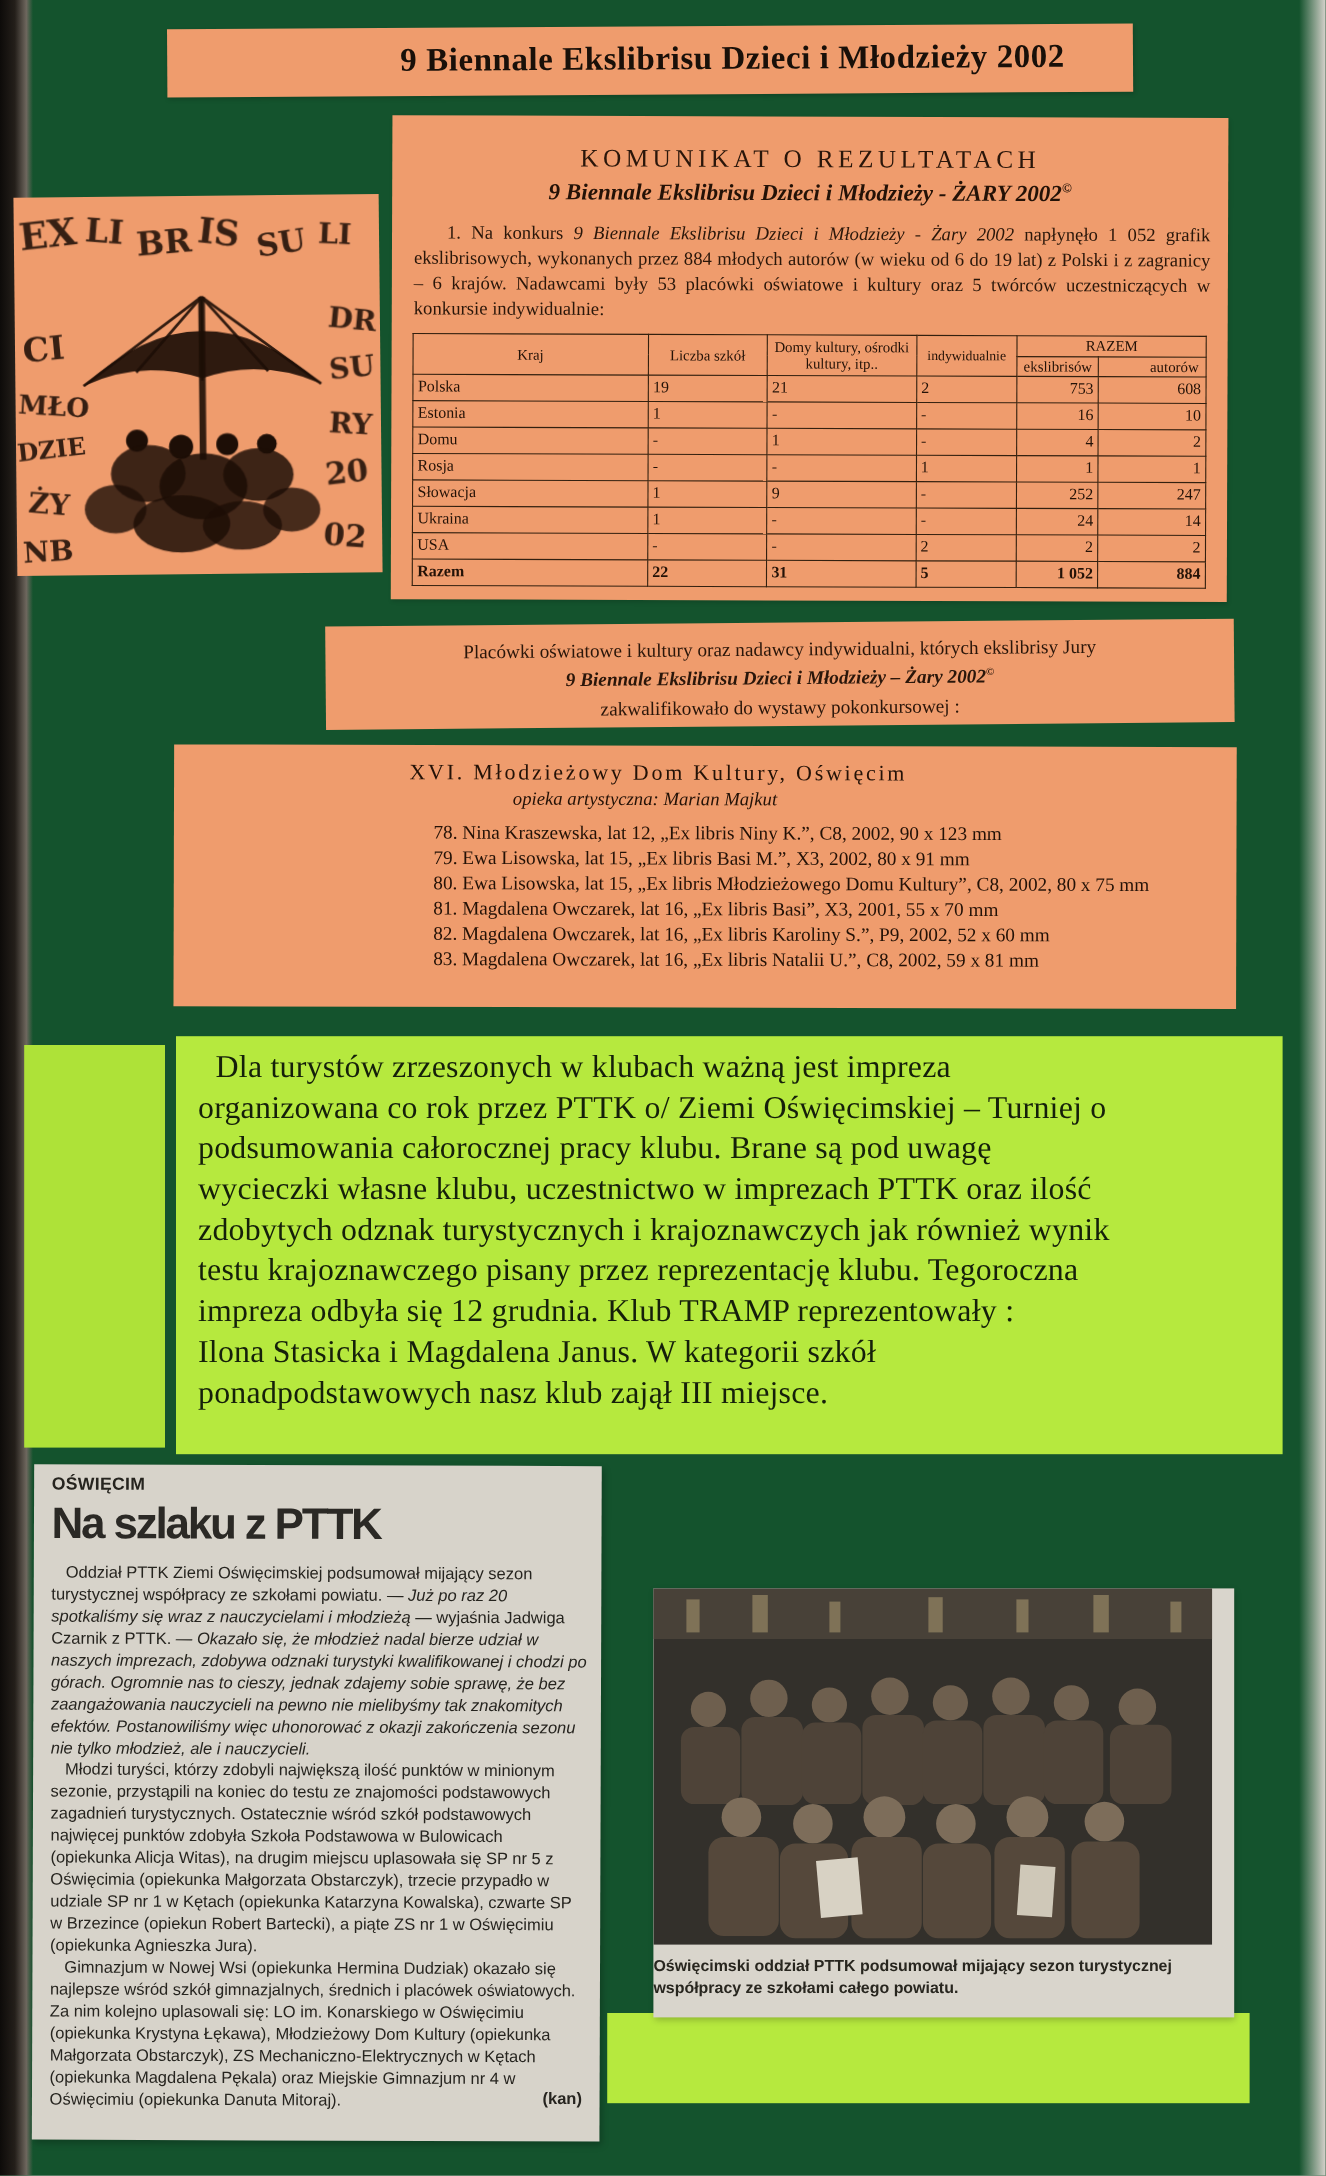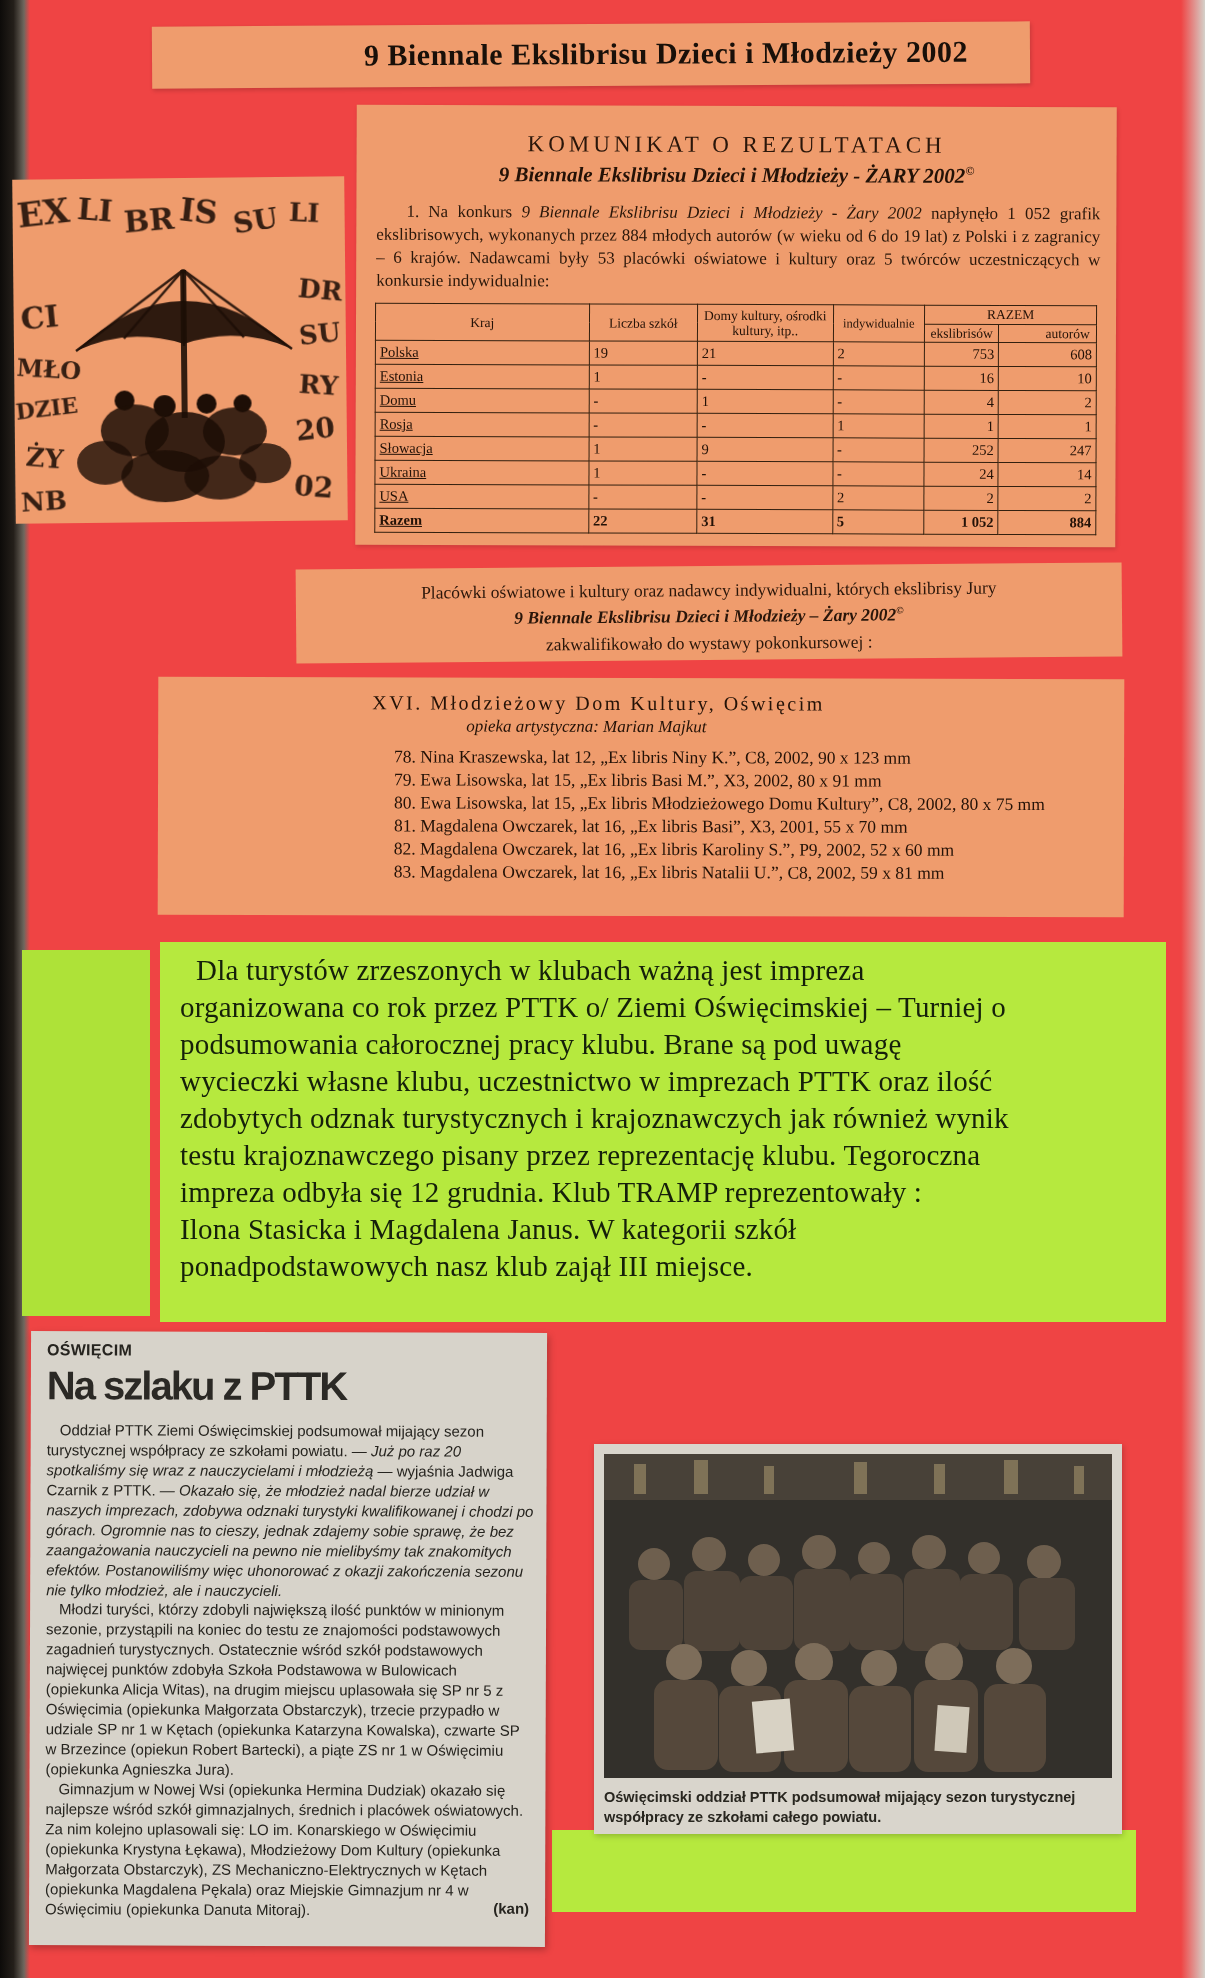--- a/index.html
+++ b/index.html
@@ -1,17 +1,17 @@
 <!DOCTYPE html>
 <html><head>
 <meta charset="utf-8">
 <style>
   html,body{margin:0;padding:0;background:#c9c6c0;}
   #page{position:relative;width:1205px;height:1978px;overflow:hidden;
-        background:#ef4444;font-family:"Liberation Serif",serif;color:#241409;}
+        background:#14532d;font-family:"Liberation Serif",serif;color:#241409;}
   .abs{position:absolute;}
   
   #binding{left:0;top:0;width:30px;height:1978px;
     background:linear-gradient(90deg,#0d0b09 0%,#241f1a 45%,#6e675e 80%,rgba(140,134,125,0) 100%);}
   #right-edge{right:0;top:0;width:24px;height:1978px;
     background:linear-gradient(270deg,#d4d1ca 0%,rgba(212,209,202,0) 100%);}
   
   .orange{background:#ef9c6d;}
   #title-banner{left:152px;top:24px;width:878px;height:62px;transform:rotate(-0.35deg);
     box-shadow:1px 2px 4px rgba(0,0,0,.18);}
@@ -24,21 +24,21 @@
   .kom-sub{margin-top:5px;text-align:center;font-size:21px;font-weight:bold;font-style:italic;color:#241207;}
   .kom-sub sup{font-size:12px;}
   .kom-intro{margin:13px 16px 0 20px;font-size:17px;line-height:1.36;text-align:justify;
     text-indent:30px;color:#2a170a;}
   
   table.results{margin:11px auto 0;border-collapse:collapse;width:722px;font-size:14.5px;color:#241207;}
   table.results th,table.results td{border:1.5px solid #33200f;padding:1px 4px;}
   table.results thead th{font-weight:normal;font-size:13.5px;text-align:center;line-height:1.15;}
   table.results td{height:21px;}
   td.c{text-align:left;} td.r{text-align:right;padding-right:10px;}
-  td.kraj{padding-left:8px;text-decoration:underline;}
+  td.kraj{padding-left:8px;}
   tr.total td{font-weight:bold;}
   
   #qualified{left:296px;top:566px;width:826px;height:94px;transform:rotate(-0.5deg);
     text-align:center;font-size:17.5px;line-height:1.5;padding-top:11px;box-sizing:border-box;color:#2a160a;}
   #qualified .l2{font-weight:bold;font-style:italic;}
   #qualified sup{font-size:10px;}
   
   #mdk{left:158px;top:678px;width:966px;height:238px;transform:rotate(0.15deg);color:#241207;}
   #mdk .h{margin:14px 0 0 214px;font-size:20px;letter-spacing:2.5px;}
   #mdk .sh{margin:2px 0 0 308px;font-size:17px;font-style:italic;}
@@ -55,21 +55,21 @@
   #clipping{left:30px;top:1332px;width:516px;height:614px;background:#d7d3ca;transform:rotate(0.2deg);
     box-shadow:2px 3px 7px rgba(0,0,0,.25);padding:10px 12px 0 16px;box-sizing:border-box;
     font-family:"Liberation Sans",sans-serif;color:#26241f;}
   #clipping .kicker{font-weight:bold;font-size:16px;letter-spacing:.3px;}
   #clipping .headline{font-weight:bold;font-size:40px;letter-spacing:-2px;margin:4px 0 12px;color:#2b2925;}
   #clipping p{margin:0;font-size:15px;line-height:1.33;text-indent:13px;}
   #clipping .it{font-style:italic;}
   #clipping .byline{text-align:right;font-weight:bold;font-size:15px;margin-top:-20px;padding-right:4px;}
   
   #photo-block{left:594px;top:1444px;width:528px;height:390px;background:#d9d5cc;
-    box-shadow:1px 2px 6px rgba(0,0,0,.22);padding:10px;box-sizing:border-box;z-index:3;}
+    box-shadow:1px 2px 6px rgba(0,0,0,.22);box-sizing:border-box;z-index:3;}
   #photo-block .caption{margin-top:6px;font-family:"Liberation Sans",sans-serif;font-weight:bold;
     font-size:14.5px;line-height:1.35;color:#28261f;}
   svg text{font-family:"DejaVu Serif",serif;font-weight:bold;fill:#1d0e06;}
 </style>
 </head>
 <body>
 
 <div id="page">
 
   <div class="abs" id="binding"></div>

